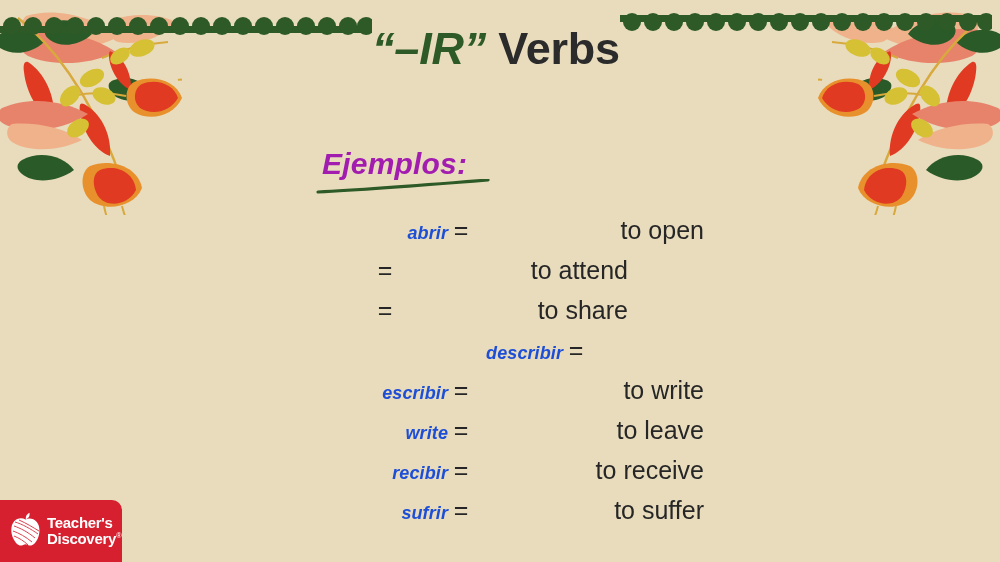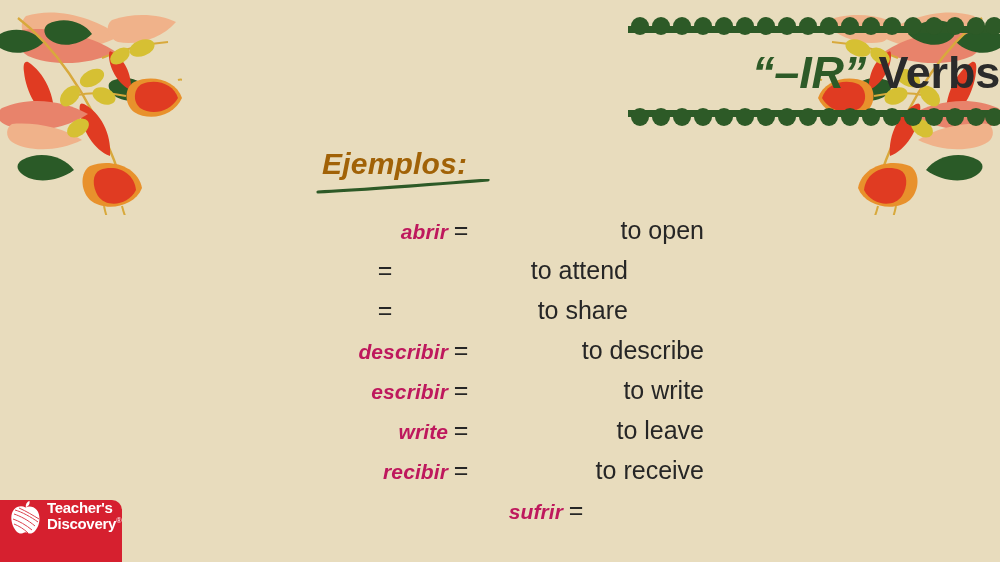--- a/index.html
+++ b/index.html
@@ -12,72 +12,72 @@
   }
 
   
   .floral { position:absolute; top:0; width:190px; height:215px; pointer-events:none; }
   .floral.left  { left:-8px; }
   .floral.right { right:-8px; transform:scaleX(-1); }
 
   
   .title-block {
     position:absolute; left:0; right:0; top:12px;
-    display:flex; flex-direction:column; align-items:flex-end;
+    display:flex; flex-direction:row; align-items:flex-start;
   }
   .rule { width:372px; height:24px; display:block; }
 
   .title {
     font-size:45px; font-weight:bold; line-height:1;
     margin:14px 0 12px 0; letter-spacing:-0.2px;
     white-space:nowrap;
   }
   .title .ir { color:#2d5a27; font-style:italic; }
   .title .verbs { color:#2b2b2b; }
 
   
   .ejemplos-wrap {
     position:absolute; left:322px; top:148px; width:190px;
   }
   .ejemplos {
     font-size:30px; font-weight:bold; font-style:italic;
-    color:#a16207; line-height:1.05; letter-spacing:0.2px;
+    color:#a21caf; line-height:1.05; letter-spacing:0.2px;
   }
   .swoosh { display:block; width:178px; height:16px; margin:-1px 0 0 -6px; }
 
   
   .verb-list {
     position:absolute; left:0; right:0; top:210px;
     display:flex; flex-direction:column; gap:0;
   }
   .verb-row {
     display:flex; align-items:baseline; justify-content:center;
     height:40px; line-height:40px;
   }
   .verb-es {
     width:152px; text-align:right;
-    font-size:21px; font-weight:bold; font-style:italic;
-    color:#be185d; letter-spacing:0.1px;
+    font-size:18px; font-weight:bold; font-style:italic;
+    color:#1d4ed8; letter-spacing:0.1px;
   }
   .verb-eq {
     width:26px; text-align:center;
     font-size:25px; color:#262626;
   }
   .verb-en {
     width:230px; text-align:right;
     font-size:25px; color:#262626;
   }
 
   
   .logo {
     position:absolute; left:0; bottom:0;
     width:122px; height:62px;
     background:#d6202f;
     border-top-right-radius:10px;
-    display:flex; align-items:flex-start; gap:6px;
+    display:flex; align-items:center; gap:6px;
     padding:0 8px 0 9px;
   }
   .logo-apple { width:32px; height:38px; flex:0 0 32px; }
   .logo-text {
     color:#ffffff; font-weight:bold; font-size:15px;
     line-height:1.04; letter-spacing:-0.3px;
   }
   .logo-text .reg { font-size:8px; vertical-align:super; font-weight:normal; }
 </style>
 </head>
@@ -235,21 +235,20 @@
   </div>
 
   <div class="verb-row">
     <span class="verb-eq">=</span>
     <span class="verb-en">to share</span>
   </div>
 
   <div class="verb-row">
     <span class="verb-es">describir</span>
     <span class="verb-eq">=</span>
-    <span class="verb-en">to describe</span>
   </div>
 
   <div class="verb-row">
     <span class="verb-es">escribir</span>
     <span class="verb-eq">=</span>
     <span class="verb-en">to write</span>
   </div>
 
   <div class="verb-row">
     <span class="verb-es">write</span>
@@ -259,20 +258,21 @@
 
   <div class="verb-row">
     <span class="verb-es">recibir</span>
     <span class="verb-eq">=</span>
     <span class="verb-en">to receive</span>
   </div>
 
   <div class="verb-row">
     <span class="verb-es">sufrir</span>
     <span class="verb-eq">=</span>
+    <span class="verb-en">to suffer</span>
   </div>
 
 </div>
 
 <div class="logo">
   <svg class="logo-apple" viewBox="0 0 32 38">
     <path d="M16.5 7.5 C13 5.5 8 6 5 9.5 C1.5 13.5 1.5 21 4.5 27 C6.5 31 9.5 34 12.5 33.5 C14.5 33.2 15 32.3 16.5 32.3 C18 32.3 18.6 33.2 20.6 33.5 C23.6 34 26.6 31 28.6 27 C31.2 21.8 31.2 14 27.8 10 C24.8 6.4 19.8 5.6 16.5 7.5 Z" fill="#ffffff"></path>
     <path d="M16.8 7.2 C16.4 4.6 17.6 2 20.4 0.8 C21.2 3.6 19.8 6.2 16.8 7.2 Z" fill="#ffffff"></path>
     <g stroke="#d6202f" stroke-width="1" fill="none" opacity="0.85">
       <path d="M5 14 C11 16 19 20 26 26"></path>

